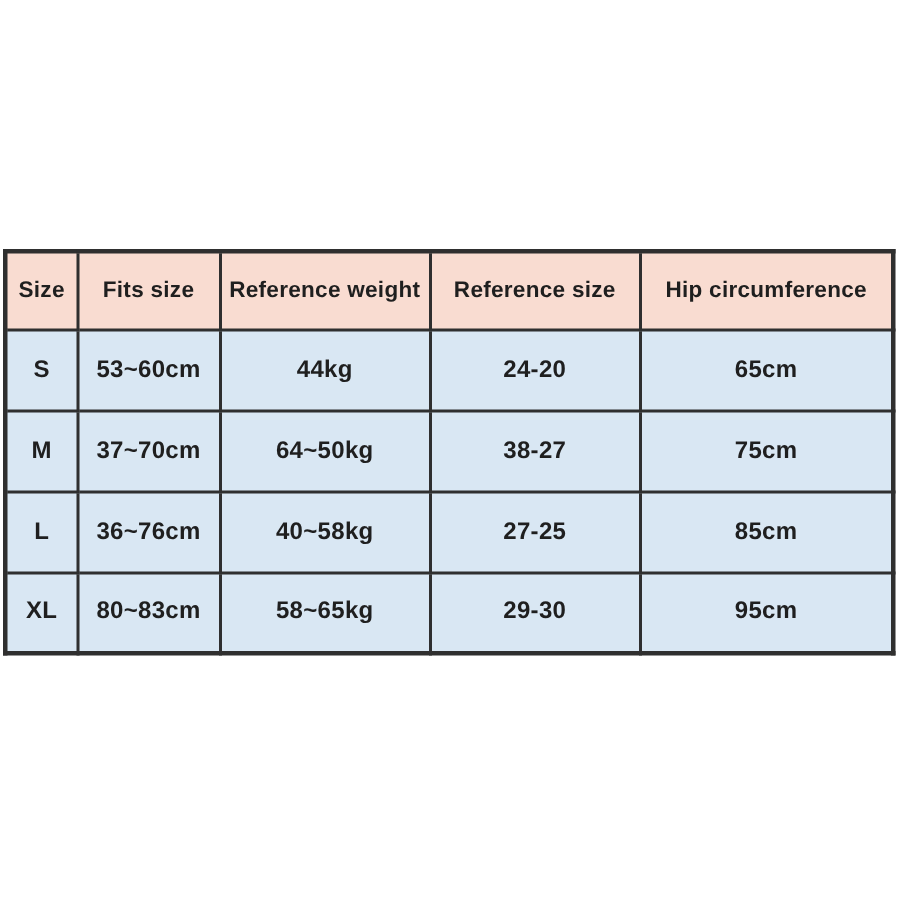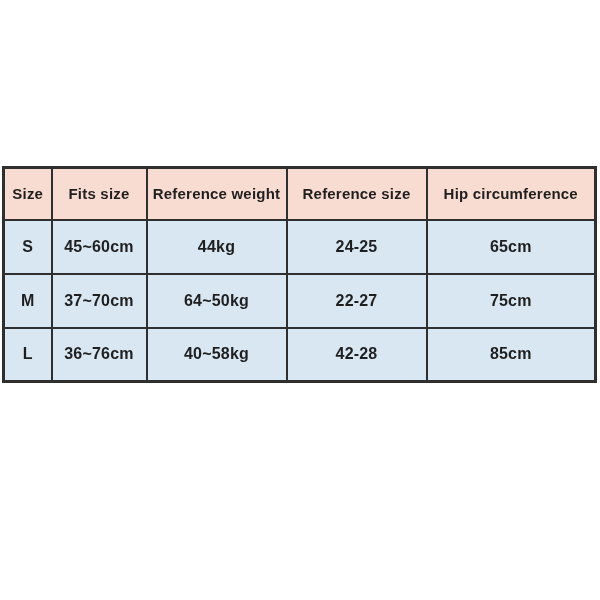--- a/index.html
+++ b/index.html
@@ -68,34 +68,41 @@
         <th>Size</th>
         <th>Fits size</th>
         <th>Reference weight</th>
         <th>Reference size</th>
         <th>Hip circumference</th>
       </tr>
     </thead>
     <tbody>
       <tr>
         <td>S</td>
-        <td>45~60cm</td>
+        <td>53~60cm</td>
         <td>44kg</td>
-        <td>24-25</td>
+        <td>24-20</td>
         <td>65cm</td>
       </tr>
       <tr>
         <td>M</td>
         <td>37~70cm</td>
         <td>64~50kg</td>
-        <td>22-27</td>
+        <td>38-27</td>
         <td>75cm</td>
       </tr>
       <tr>
         <td>L</td>
         <td>36~76cm</td>
         <td>40~58kg</td>
-        <td>42-28</td>
+        <td>27-25</td>
         <td>85cm</td>
+      </tr>
+      <tr>
+        <td>XL</td>
+        <td>80~83cm</td>
+        <td>58~65kg</td>
+        <td>29-30</td>
+        <td>95cm</td>
       </tr>
     </tbody>
   </table>
 </div>
 
 </body></html>

